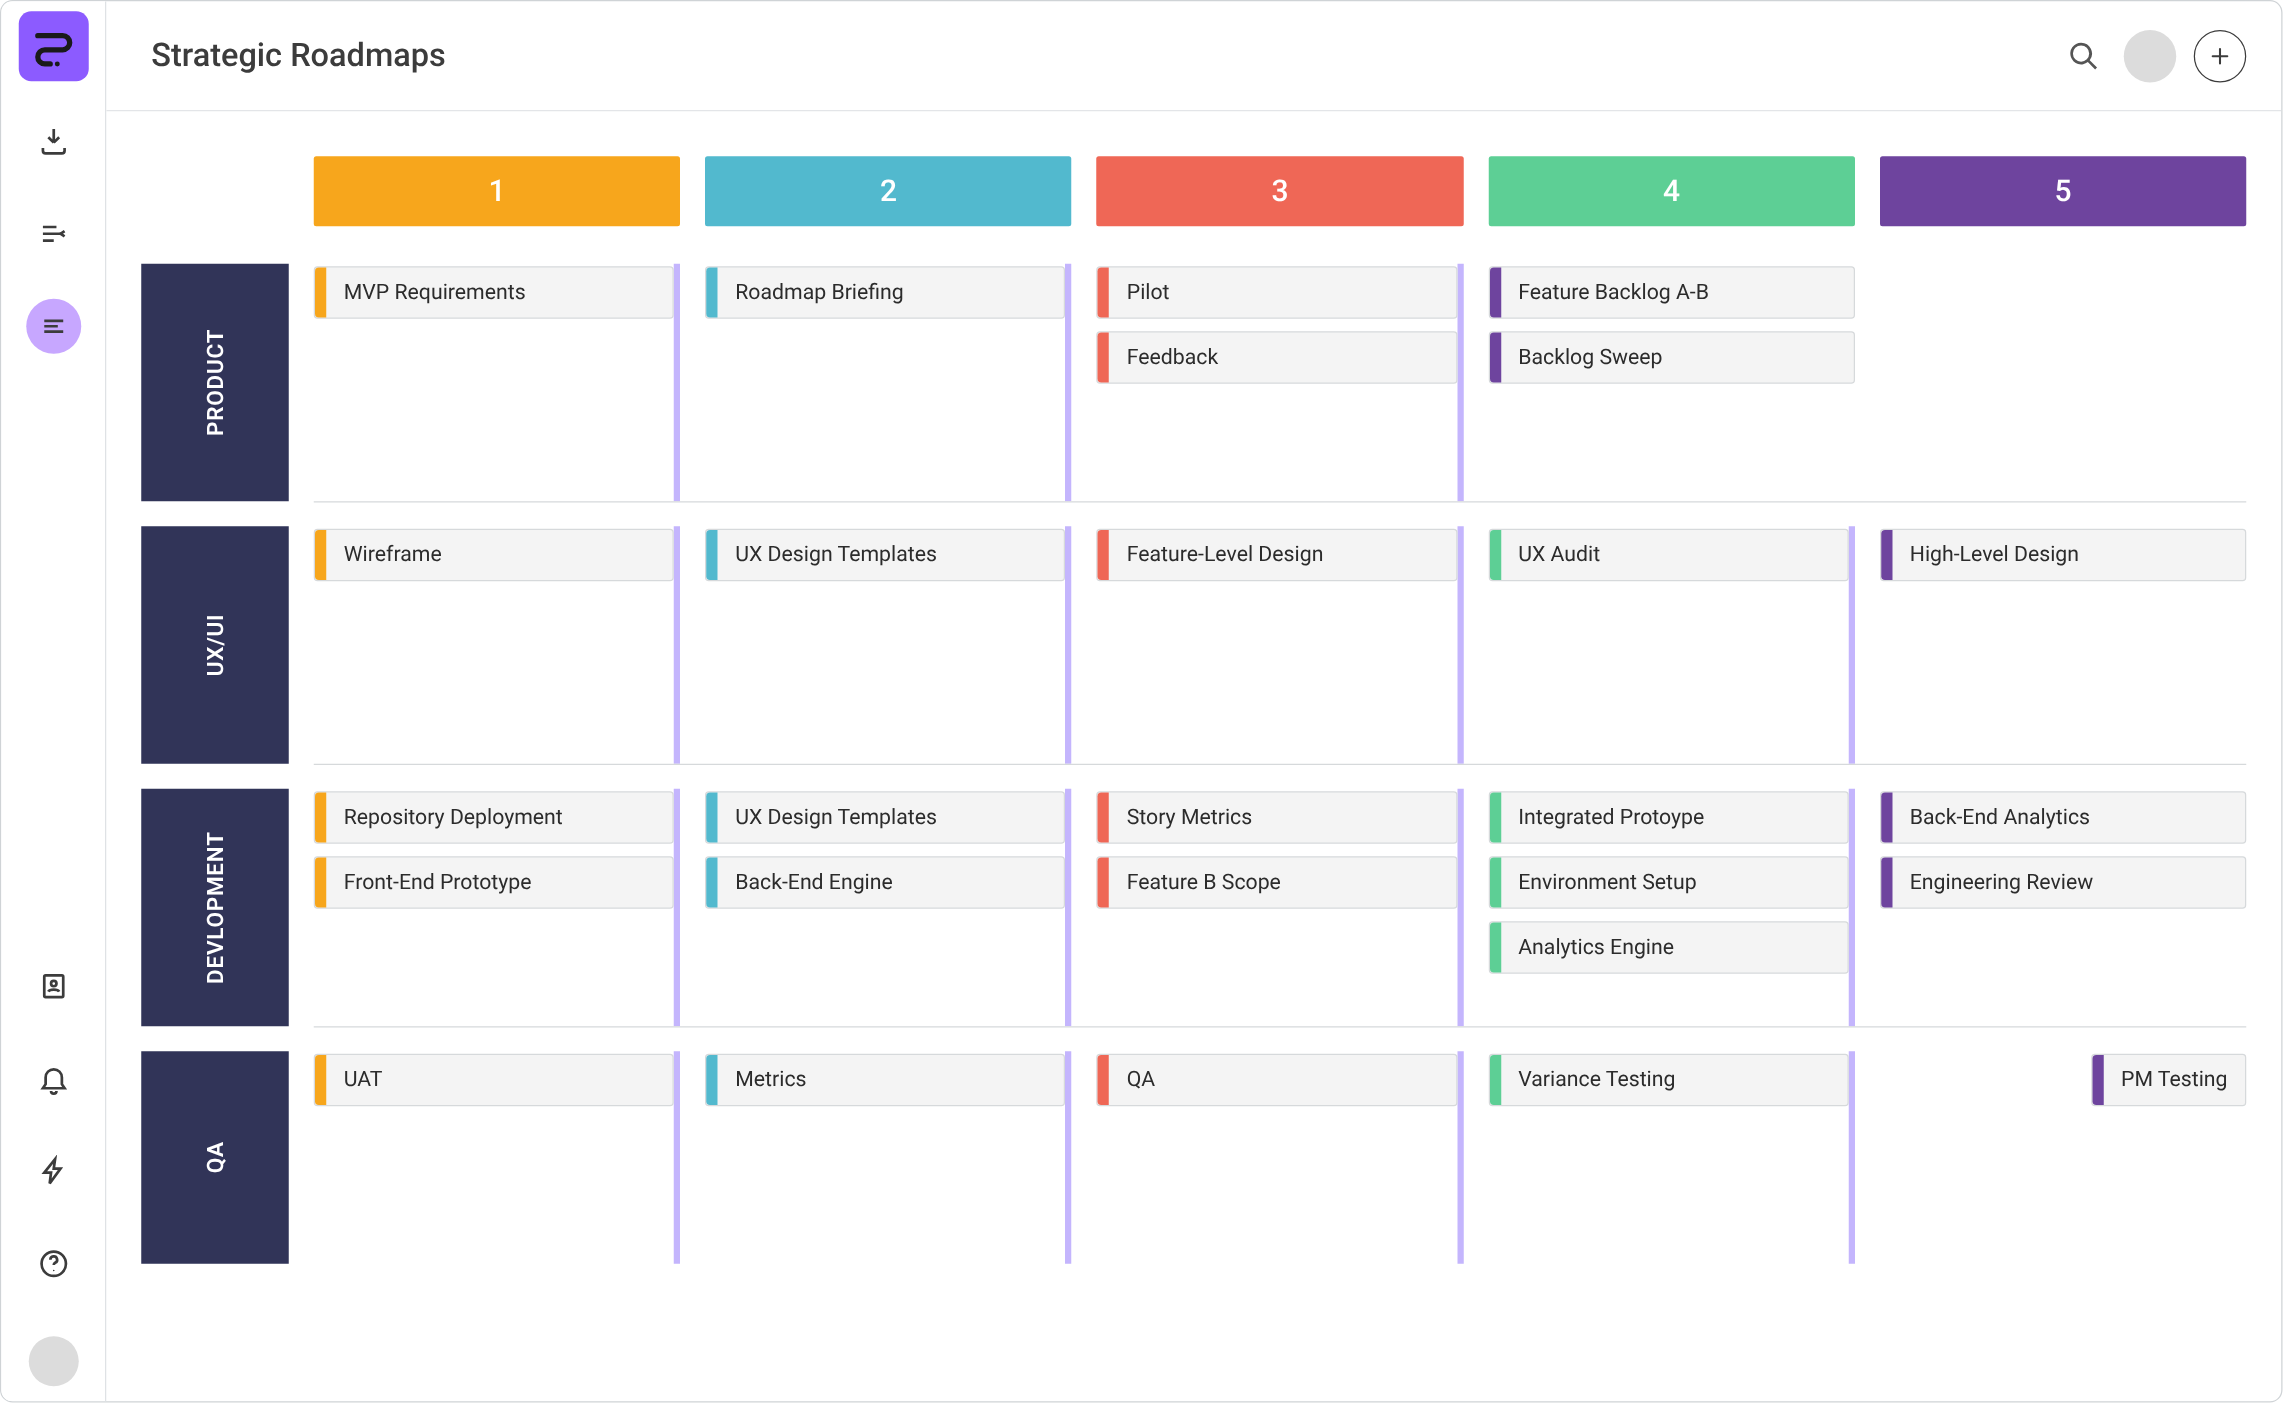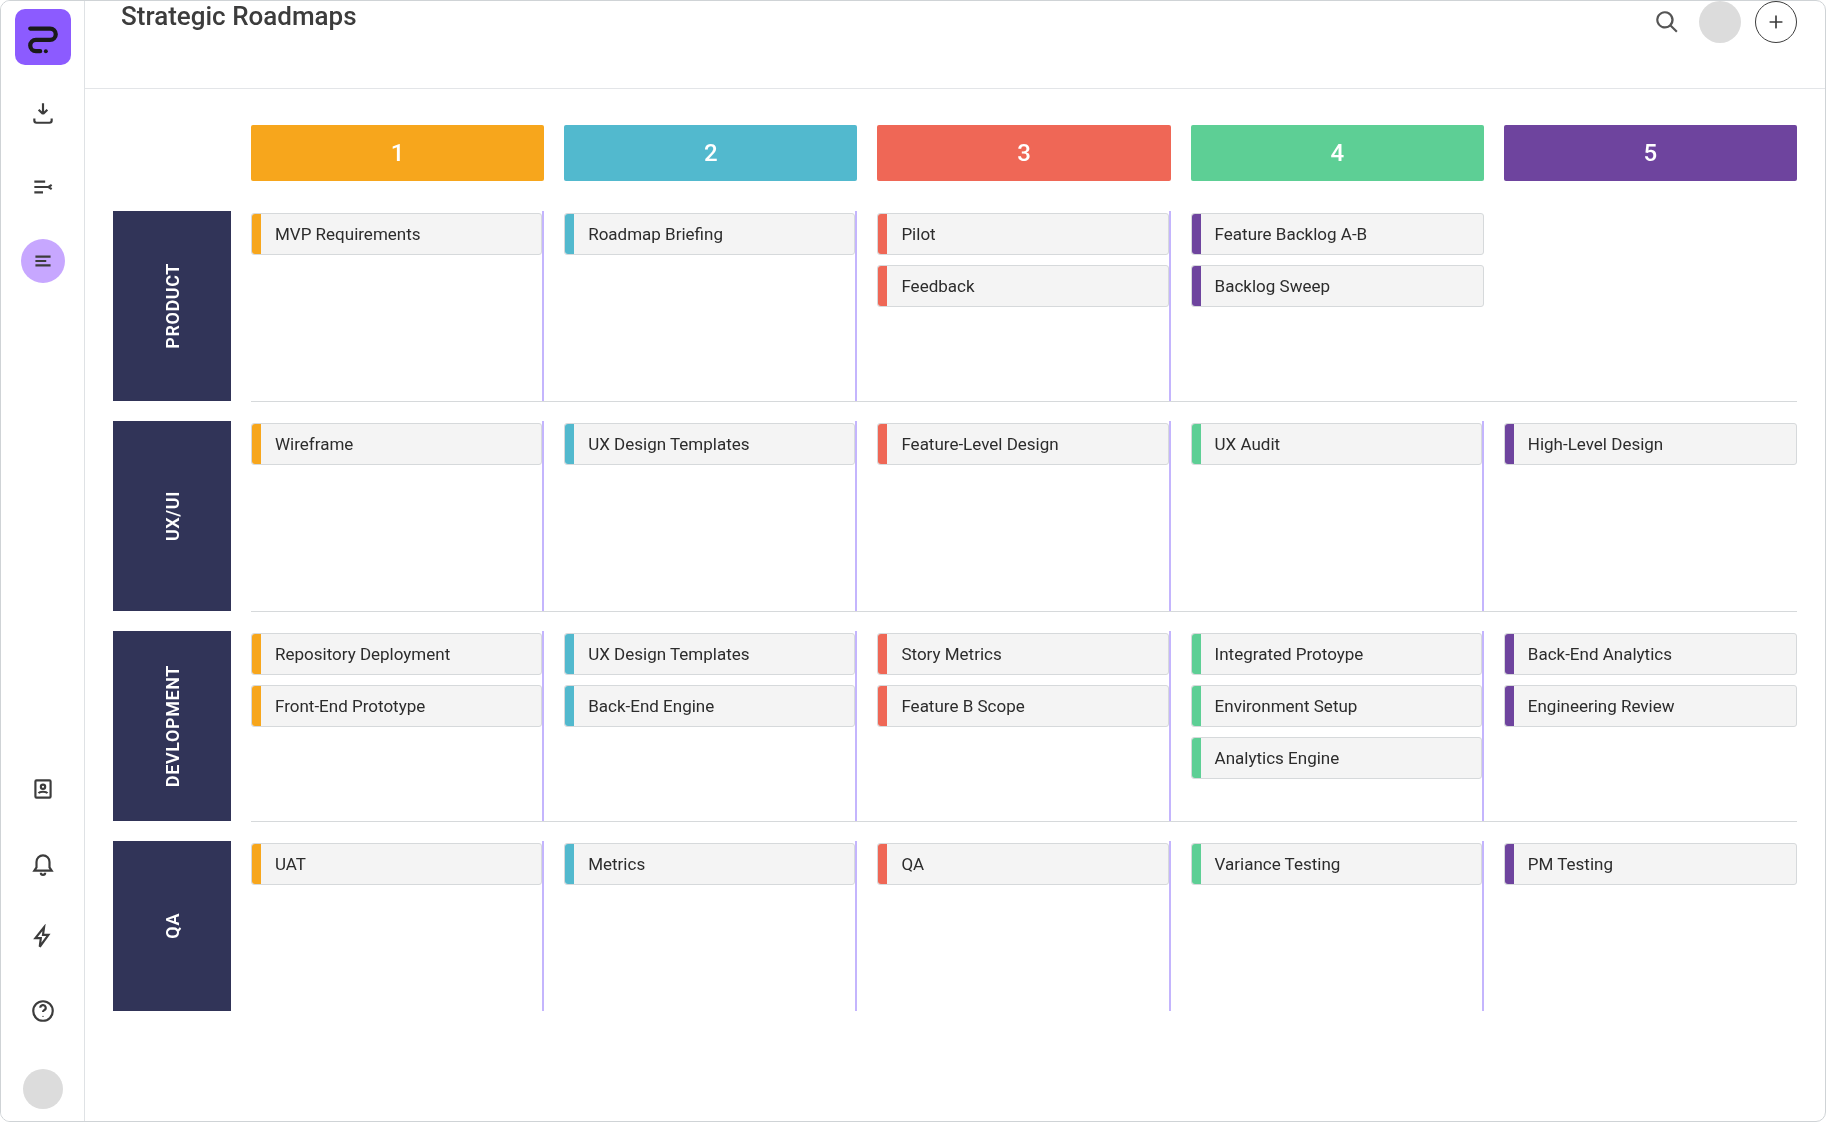--- a/index.html
+++ b/index.html
@@ -70,21 +70,21 @@
     .main {
       flex:1;
       display:flex;
       flex-direction:column;
       overflow:hidden;
     }
     .header {
       height:88px;
       border-bottom:1px solid #e3e5e8;
       display:flex;
-      align-items:flex-start;
+      align-items:center;
       padding:0 28px 0 36px;
     }
     .page-title {
       font-size:26px;
       font-weight:500;
       color:#3c3c3c;
     }
     .header-right {
       margin-left:auto;
       display:flex;
@@ -142,21 +142,21 @@
       transform: rotate(180deg);
       font-size:18px;
       font-weight:600;
       letter-spacing:0.6px;
     }
     .row-divider {
       grid-column: 2 / -1;
       border-bottom:1px solid #d6d9db;
     }
     .cell {
-      border-right:2px solid #c4b5fd;
+      border-right:5px solid #c4b5fd;
       display:flex;
       flex-direction:column;
       gap:10px;
       padding-top:2px;
     }
     .board > .cell:last-child,
     .row .cell:last-of-type { border-right:none; }
 
     .card {
       background:#f4f4f4;
@@ -422,21 +422,21 @@
             <div class="bar" style="background: rgb(239, 103, 86);"></div>
             <div class="label">QA</div>
           </div>
         </div>
         <div class="cell" style="height: 170px;">
           <div class="card">
             <div class="bar" style="background: rgb(93, 207, 149);"></div>
             <div class="label">Variance Testing</div>
           </div>
         </div>
-        <div class="cell" style="height: 170px; border-right: none;">
+        <div class="cell" style="height: 170px; border-right: none; align-items: flex-end;">
           <div class="card">
             <div class="bar" style="background: rgb(110, 68, 158);"></div>
             <div class="label">PM Testing</div>
           </div>
         </div>
       </div>
   </div>
 </div>
 
 </body></html>

